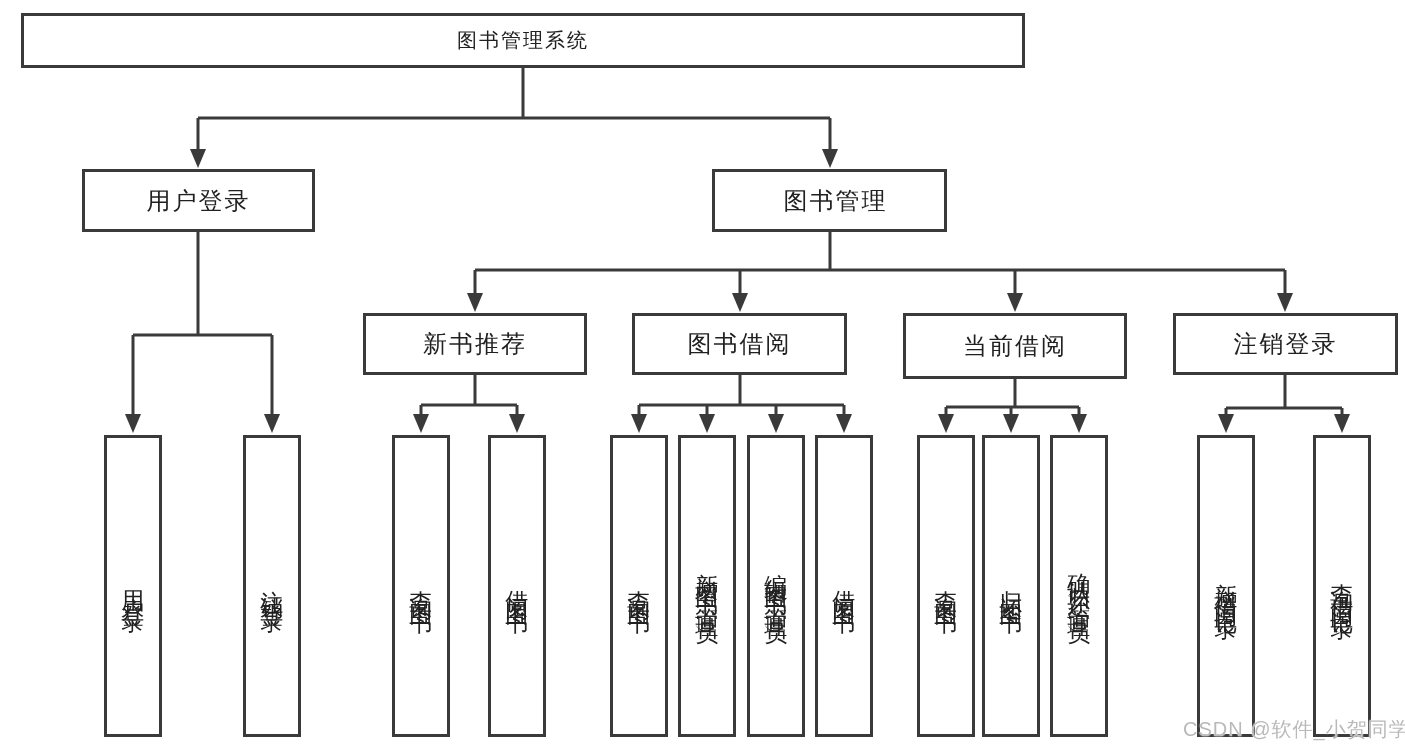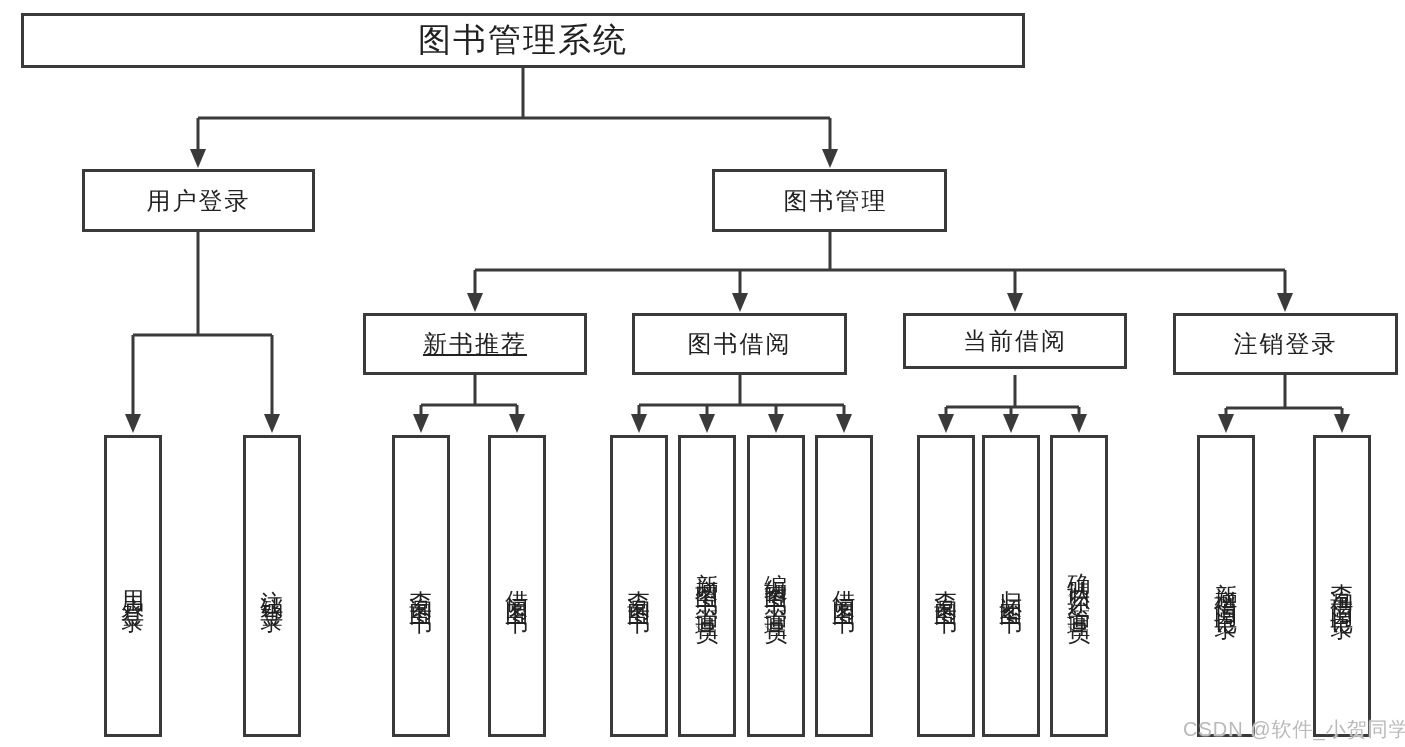--- a/index.html
+++ b/index.html
@@ -22,21 +22,21 @@
     border: 3px solid var(--line, #3a3a3a);
     background: #ffffff;
     display: flex;
     align-items: center;
     justify-content: center;
     font-size: 24px;
     letter-spacing: 2px;
     color: var(--text, #212121);
     white-space: nowrap;
   }
-  .hnode.root { font-size: 33px; }
+  .hnode.root { font-size: 20px; }
   .vnode {
     position: absolute;
     box-sizing: border-box;
     top: 435px;
     height: 302px;
     width: 58px;
     border: 3px solid var(--line, #3a3a3a);
     background: #ffffff;
     display: flex;
     align-items: center;
@@ -105,23 +105,23 @@
       <polygon points="1218,414 1234,414 1226,433"></polygon>
       <polygon points="1334,414 1350,414 1342,433"></polygon>
     </g>
   </svg>
 
   <div class="hnode root" style="left:21px; top:13px; width:1004px; height:55px;">图书管理系统</div>
 
   <div class="hnode" style="left:82px; top:169px; width:233px; height:63px;">用户登录</div>
   <div class="hnode" style="left:712px; top:169px; width:235px; height:63px;padding-left:12px;">图书管理</div>
 
-  <div class="hnode" style="left:363px; top:313px; width:224px; height:62px;text-decoration:underline;">新书推荐</div>
+  <div class="hnode" style="left:363px; top:313px; width:224px; height:62px;">新书推荐</div>
   <div class="hnode" style="left:632px; top:313px; width:215px; height:62px;">图书借阅</div>
-  <div class="hnode" style="left:903px; top:313px; width:224px; height:56px;">当前借阅</div>
+  <div class="hnode" style="left:903px; top:313px; width:224px; height:66px;">当前借阅</div>
   <div class="hnode" style="left:1173px; top:313px; width:225px; height:62px;">注销登录</div>
 
   <div class="vnode" style="left:104px;">
     <span>用户登录</span>
   </div>
   <div class="vnode" style="left:243px;">
     <span>注销登录</span>
   </div>
 
   <div class="vnode" style="left:392px;">

